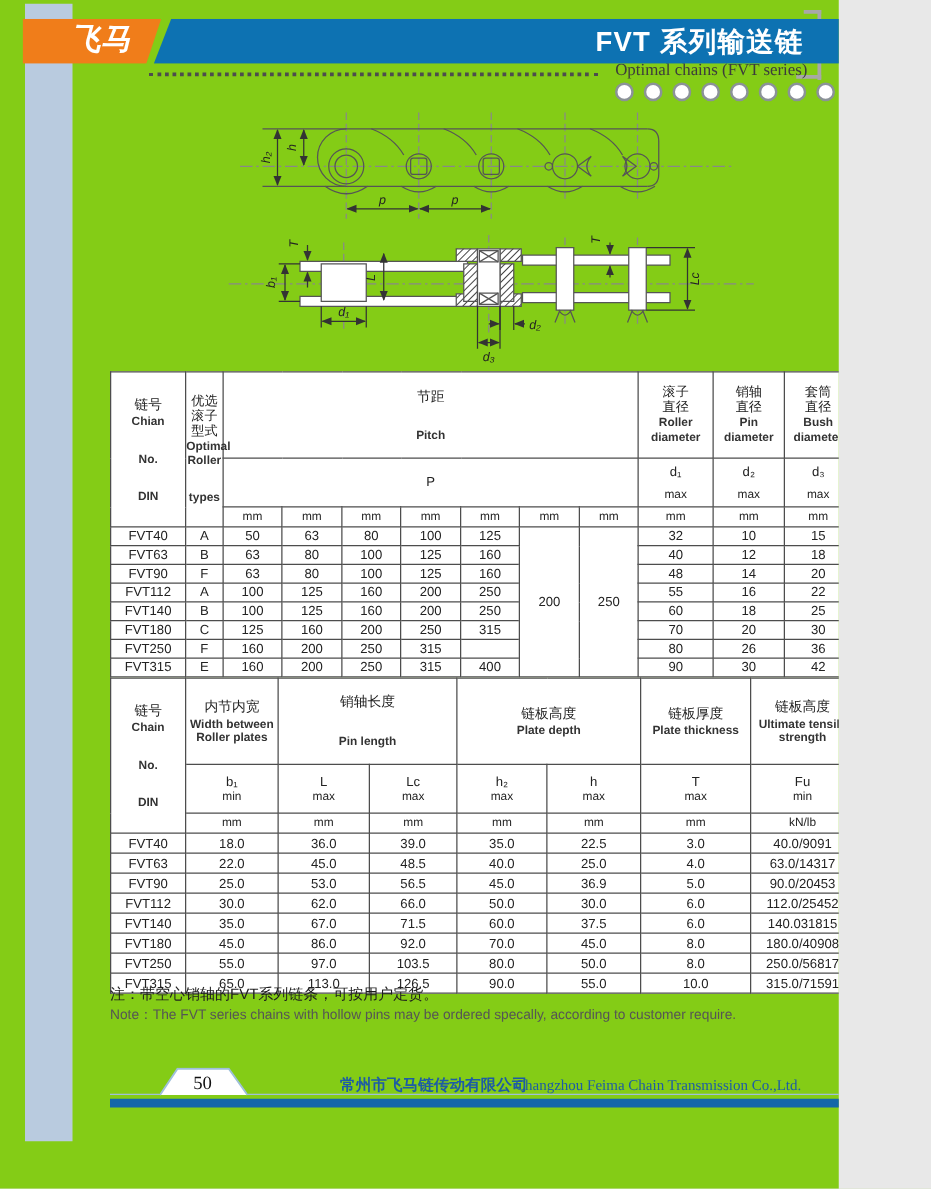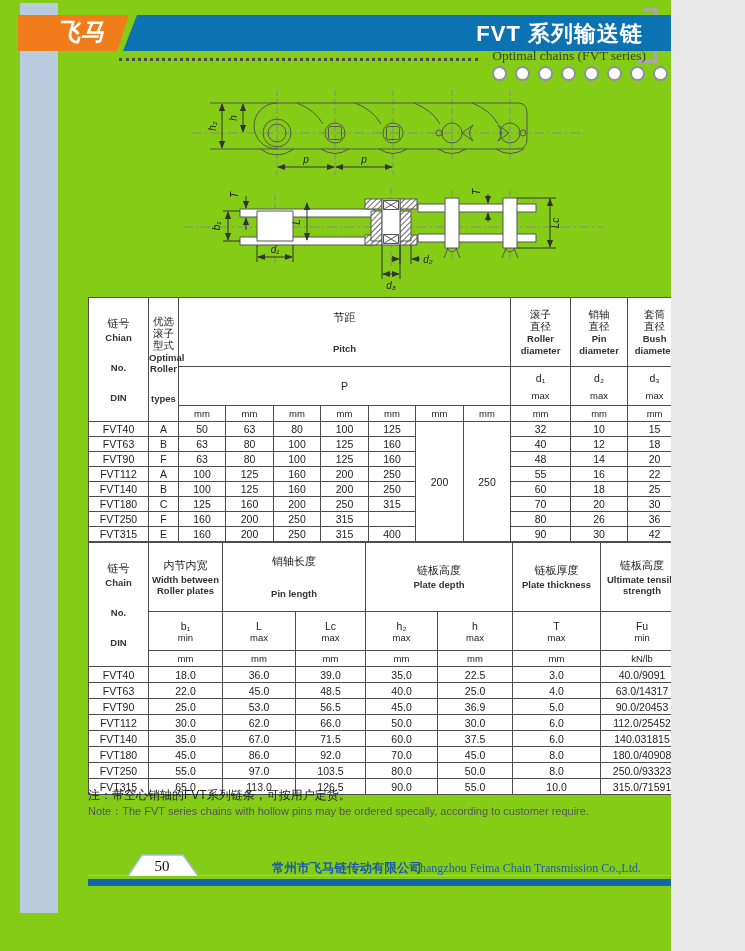--- a/index.html
+++ b/index.html
@@ -522,21 +522,21 @@
           <td>180.0/40908</td>
         </tr>
         <tr>
           <td>FVT250</td>
           <td>55.0</td>
           <td>97.0</td>
           <td>103.5</td>
           <td>80.0</td>
           <td>50.0</td>
           <td>8.0</td>
-          <td>250.0/93323</td>
+          <td>250.0/56817</td>
         </tr>
         <tr>
           <td>FVT315</td>
           <td>65.0</td>
           <td>113.0</td>
           <td>126.5</td>
           <td>90.0</td>
           <td>55.0</td>
           <td>10.0</td>
           <td>315.0/71591</td>

